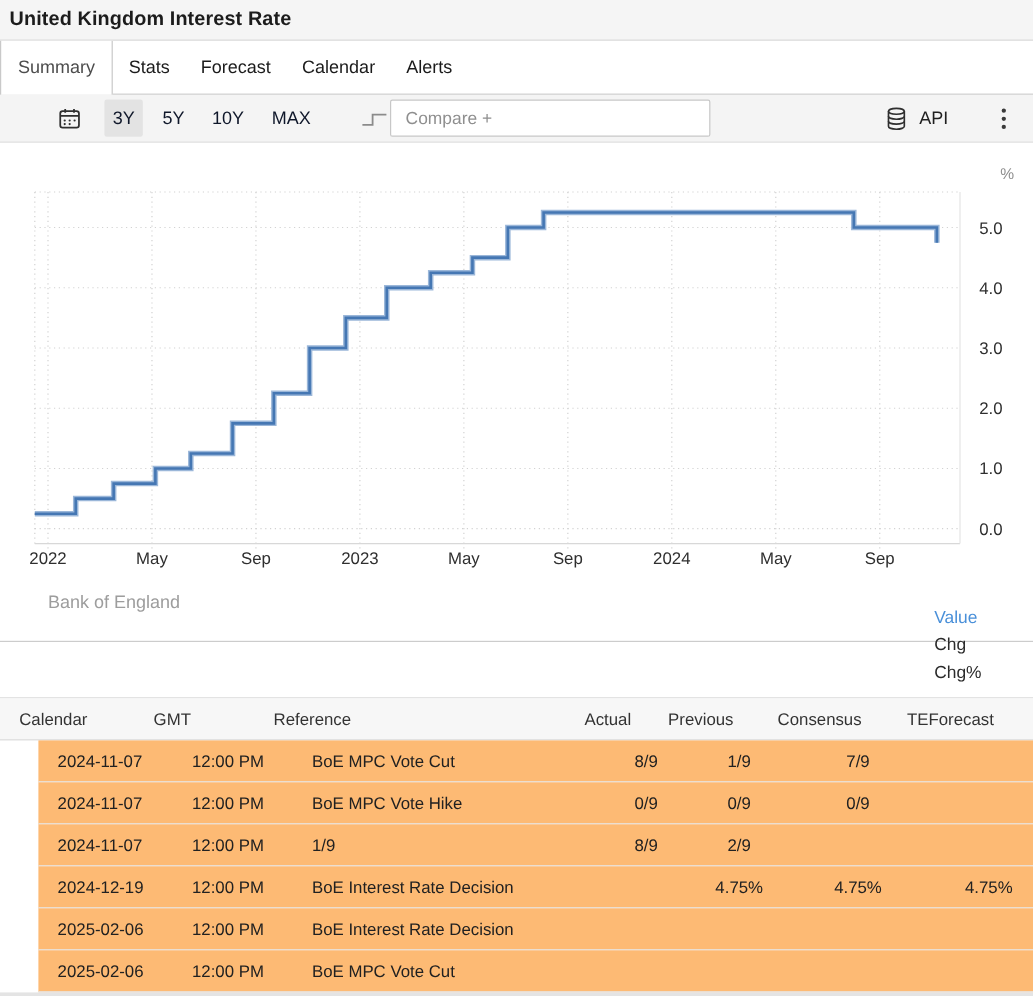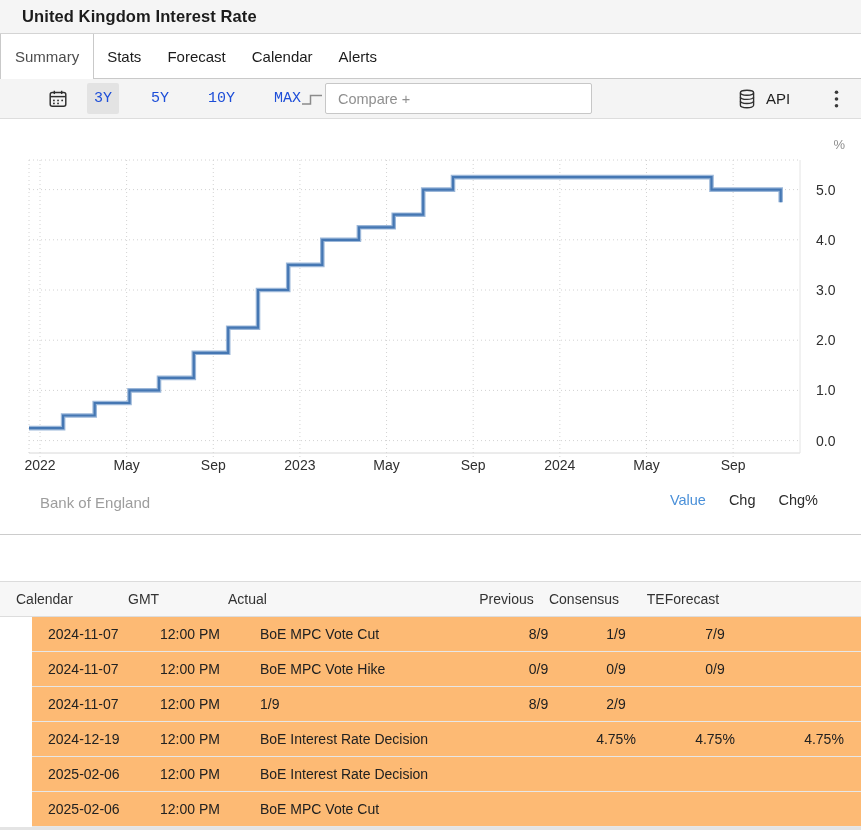--- a/index.html
+++ b/index.html
@@ -1,57 +1,57 @@
 <!DOCTYPE html>
 <html><head>
 <meta charset="utf-8">
 <style>
   * { margin:0; padding:0; box-sizing:border-box; }
   html,body { width:861px; height:830px; background:#fff; overflow:hidden;
     font-family:"Liberation Sans", sans-serif; color:#222; }
 
   
   .title-bar { height:34px; background:#f5f5f5; border-bottom:1px solid #d4d4d4;
-    display:flex; align-items:center; padding:0 22px; }
+    display:flex; align-items:center; padding:0 8px; }
   .title-bar h1 { font-size:16.5px; font-weight:700; color:#1c1c1c; letter-spacing:.1px; }
 
   
   .tab-bar { height:45px; display:flex; background:#fff; border-bottom:1px solid #c9c9c9; }
   .tab { display:flex; align-items:center; padding:0 13px; font-size:15px; color:#1b1b1b;
     cursor:pointer; white-space:nowrap; }
   .tab.active { color:#4d4d4d; background:#fff; border-left:1px solid #c9c9c9;
     border-right:1px solid #c9c9c9; margin-bottom:-1px; padding:0 14px; }
   .tab .caret { margin-left:6px; display:none; }
   .tab.has-caret .caret { display:inline-block; }
 
   
   .toolbar { position:relative; height:40px; background:#f4f4f4; border-bottom:1px solid #ddd; }
   .toolbar .abs { position:absolute; top:0; height:100%; display:flex; align-items:center; }
   .tb-cal { left:47px; cursor:pointer; }
   .tb-ranges { left:87px; }
-  .range-btn { font-size:15px; color:#1d4ed8; padding:7px 7px; margin-right:25px; cursor:pointer;
-    border-radius:2px;font-family:Liberation Mono, monospace; }
+  .range-btn { font-size:15px; color:#0f172a; padding:7px 7px; margin-right:9px; cursor:pointer;
+    border-radius:2px; }
   .range-btn.active { background:#e3e3e3; }
   .tb-step { left:300px; cursor:pointer; }
   .tb-compare { left:325px; }
   .tb-compare input { width:267px; height:31px; border:1px solid #c7c7c7; border-radius:2px;
     background:#fff; font-size:14.5px; color:#444; padding:12px 12px; outline:none;
     font-family:"Liberation Sans", sans-serif; }
   .tb-compare input::placeholder { color:#8f8f8f; }
   .tb-export { left:616px; cursor:pointer; }
   .tb-api { left:736px; cursor:pointer; }
   .tb-kebab { left:828px; cursor:pointer; padding:0 6px; }
   .tb-label { font-size:15px; color:#1f1f1f; margin-left:8px; }
 
   
   .chart-card { position:relative; height:416px; background:#fff; border-bottom:1px solid #ccc; }
   #chart { position:absolute; left:0; top:0; }
   #chart text { font-family:"Liberation Sans", sans-serif; }
   .chart-source { position:absolute; left:40px; top:375px; font-size:15px; color:#9d9d9d; }
-  .chart-modes { position:absolute; right:43px; top:373px; display:flex; gap:23px; }
+  .chart-modes { position:absolute; right:43px; top:388px; display:flex; gap:7px;flex-direction:column; }
   .mode { font-size:14.5px; color:#2b2b2b; cursor:pointer; }
   .mode.active { color:#4a90d9; }
 
   .gap { height:46px; background:#fff; }
 
   
   .cal-table { width:861px; border-top:1px solid #dcdcdc; }
   .t-row { display:grid; grid-template-columns:128px 100px 245px 67px 88px 110px 108px;
     align-items:center; height:35px; border-bottom:1px solid #e7e7e7; font-size:14px; }
   .t-row > div:first-child { padding-left:16px; }
@@ -198,20 +198,21 @@
       <span class="mode">Chg%</span>
     </div>
 </div>
 
 <div class="gap"></div>
 
 <div class="cal-table">
   <div class="t-row t-head" id="tHead">
       <div>Calendar</div>
       <div>GMT</div>
+      <div>Reference</div>
       <div>Actual</div>
       <div>Previous</div>
       <div>Consensus</div>
       <div>TEForecast</div>
     </div>
   <div class="t-body" id="tBody">
       <div class="t-row">
         <div>2024-11-07</div>
         <div>12:00 PM</div>
         <div>BoE MPC Vote Cut</div>

